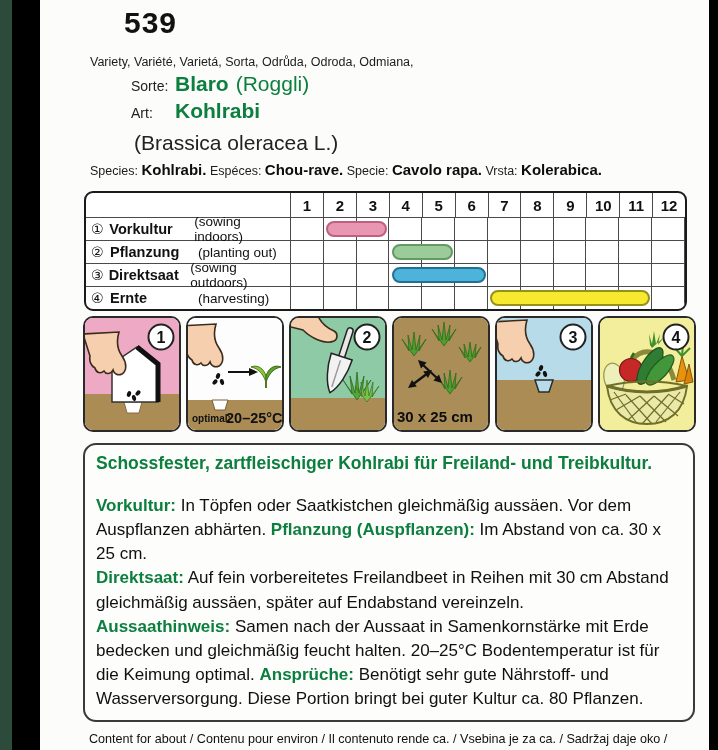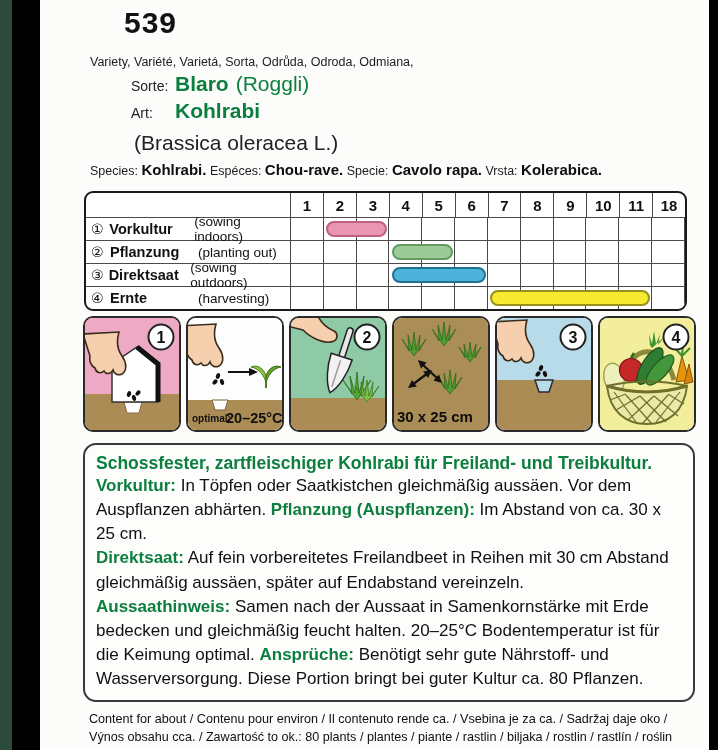--- a/index.html
+++ b/index.html
@@ -44,21 +44,21 @@
 
   
   .icons{display:flex;gap:5px;margin:5px 0 0 14px;}
   .tile{width:98px;height:116px;border:2px solid #2a2a2a;border-radius:10px;overflow:hidden;
     box-sizing:border-box;background:#fff;position:relative;}
   .tile svg{display:block;}
 
   
   .info-box{margin:11px 14px 0 14px;border:2px solid #3a3a3a;border-radius:13px;
     padding:5px 11px 9px 11px;background:#fdfdfc;}
-  .info-head{color:var(--green);font-weight:bold;font-size:17.5px;margin:3px 0 0 0;}
+  .info-head{color:var(--green);font-weight:bold;font-size:17.5px;margin:3px 0 20px 0;}
   .info-p{font-size:17px;line-height:1.42;color:#101010;margin:0;}
   .seg-label{color:var(--green);font-weight:bold;}
 
   .footer{margin:9px 14px 0 20px;font-size:12.6px;line-height:1.4;color:#101010;}
 </style>
 </head>
 <body>
 
 <div class="edge-strip"></div>
 
@@ -94,21 +94,21 @@
         <div class="cal-mcell">2</div>
         <div class="cal-mcell">3</div>
         <div class="cal-mcell">4</div>
         <div class="cal-mcell">5</div>
         <div class="cal-mcell">6</div>
         <div class="cal-mcell">7</div>
         <div class="cal-mcell">8</div>
         <div class="cal-mcell">9</div>
         <div class="cal-mcell">10</div>
         <div class="cal-mcell">11</div>
-        <div class="cal-mcell">18</div>
+        <div class="cal-mcell">12</div>
       </div>
     <div>
         <div class="cal-row">
           <div class="cal-label">
             <span class="cal-num">①</span>
             <span class="cal-de">Vorkultur</span>
             <span class="cal-en">(sowing indoors)</span>
           </div>
           <div class="cal-area">
             <div class="cal-cell"></div>

